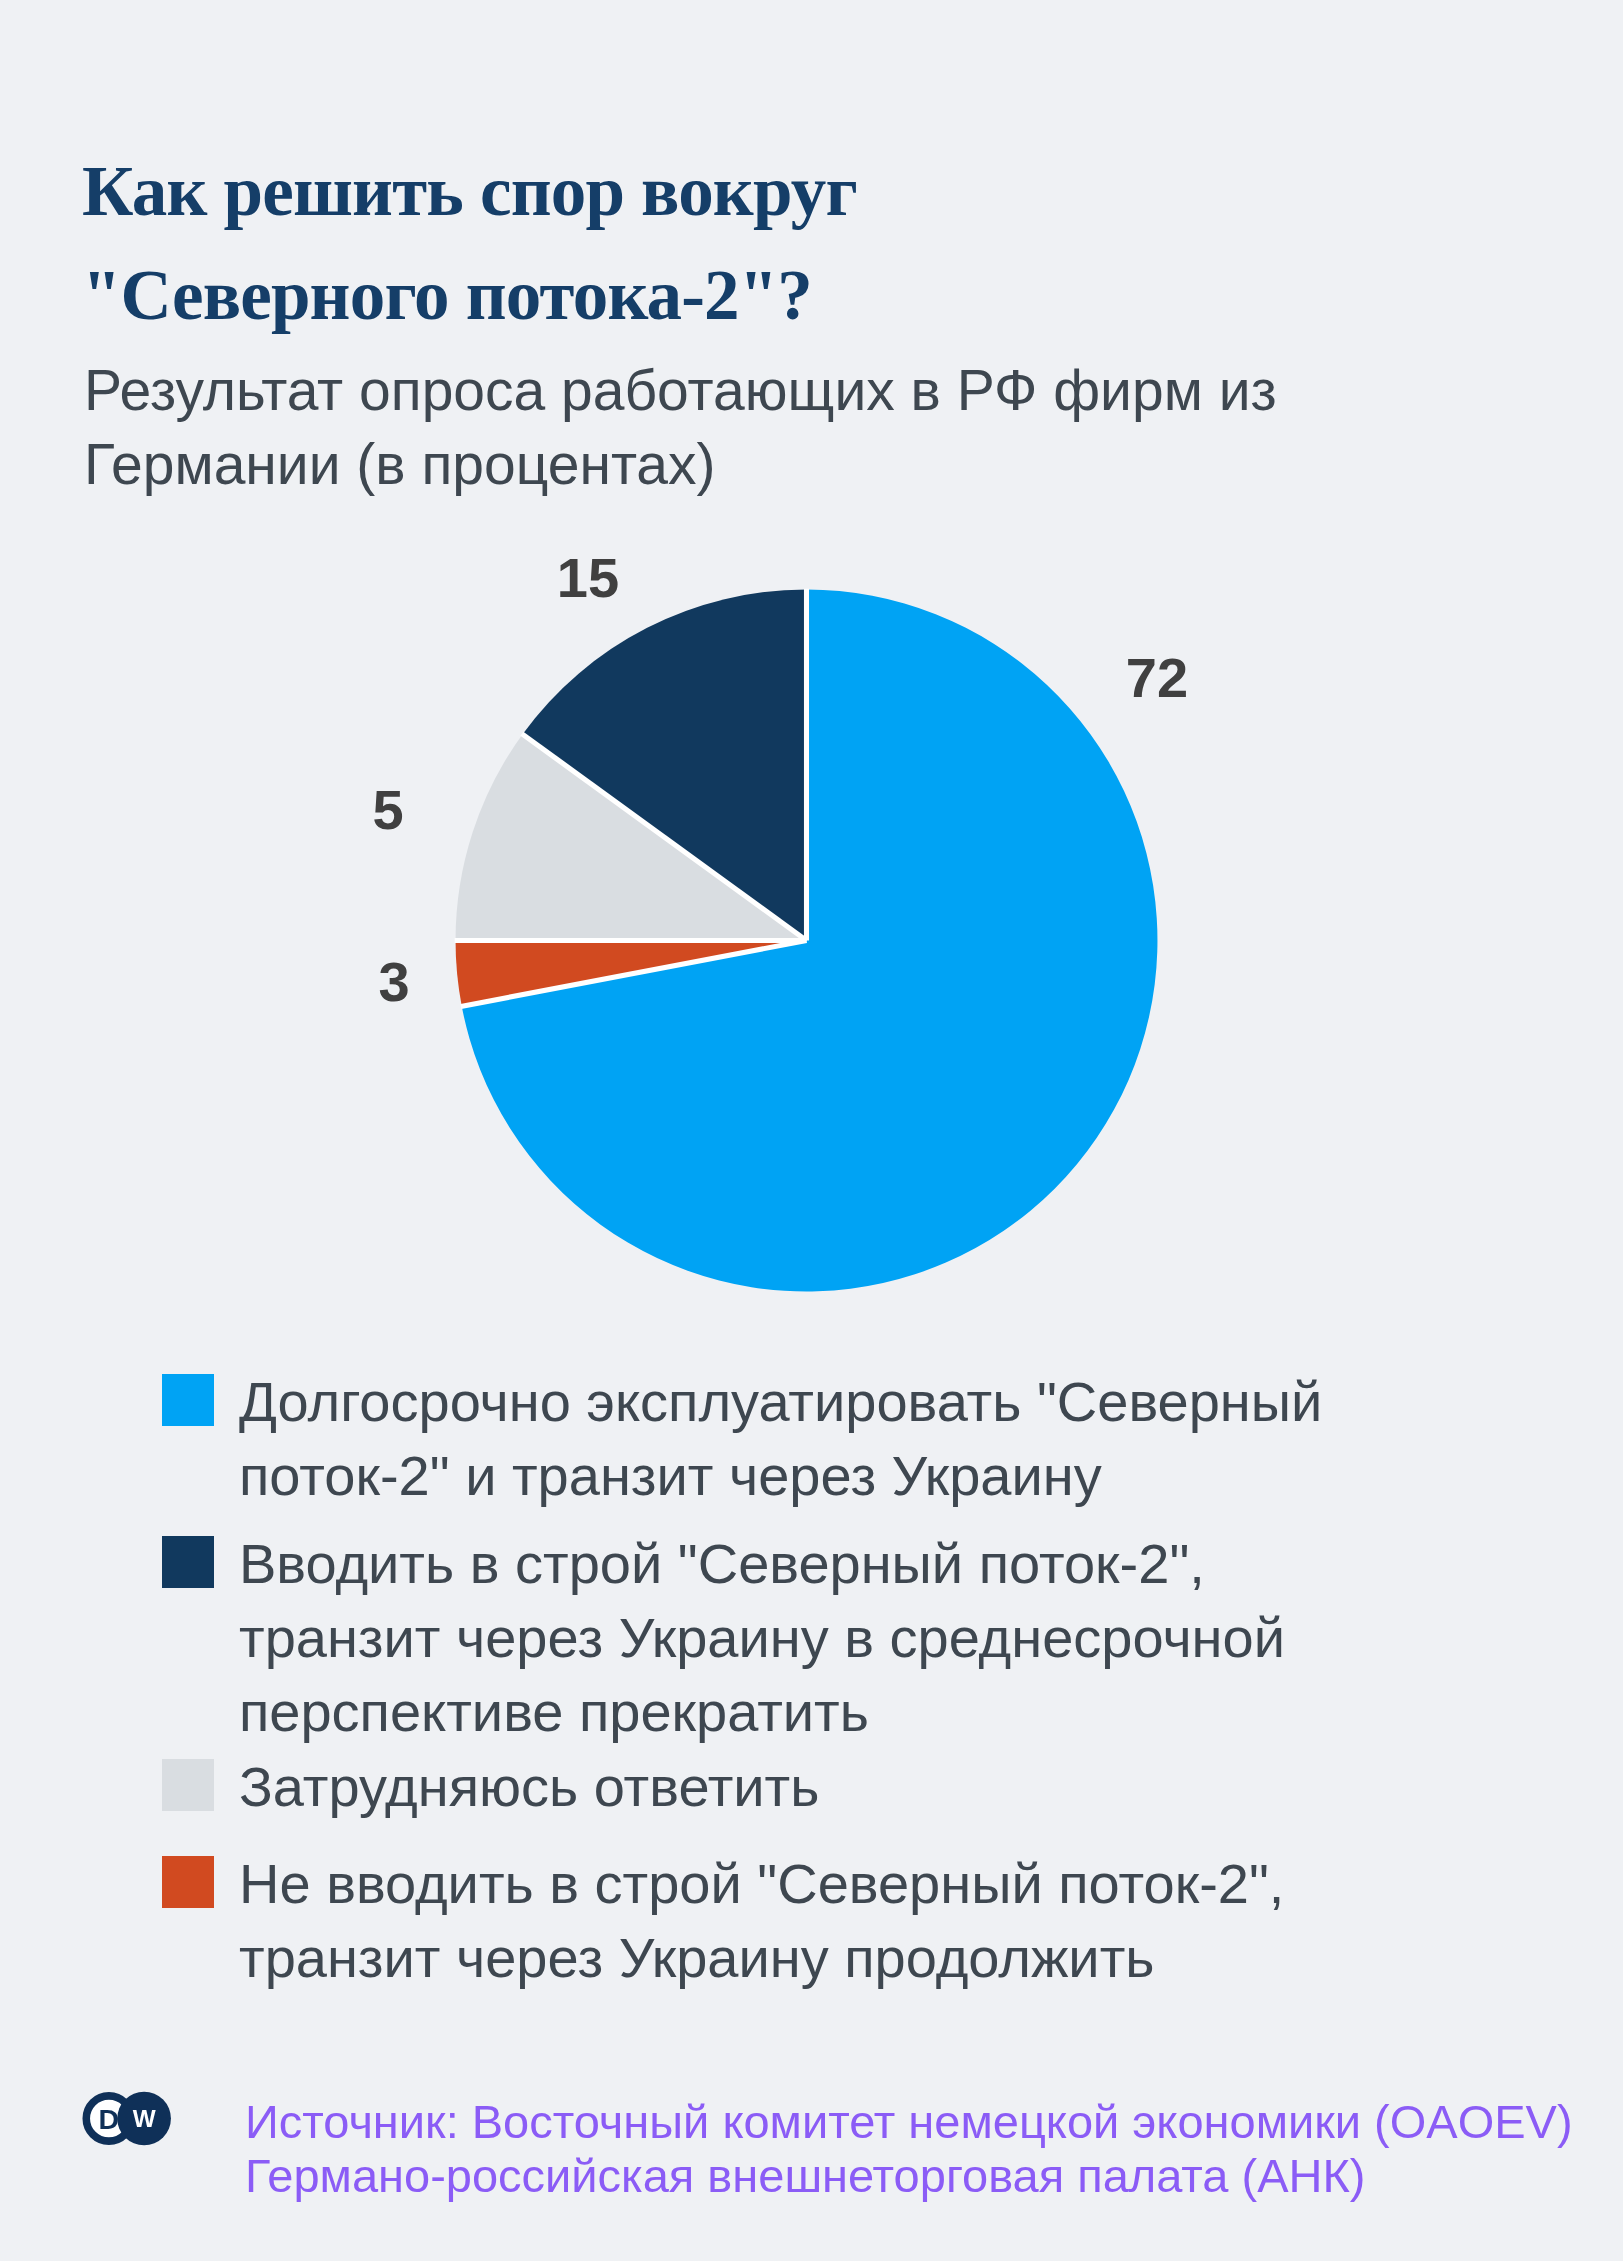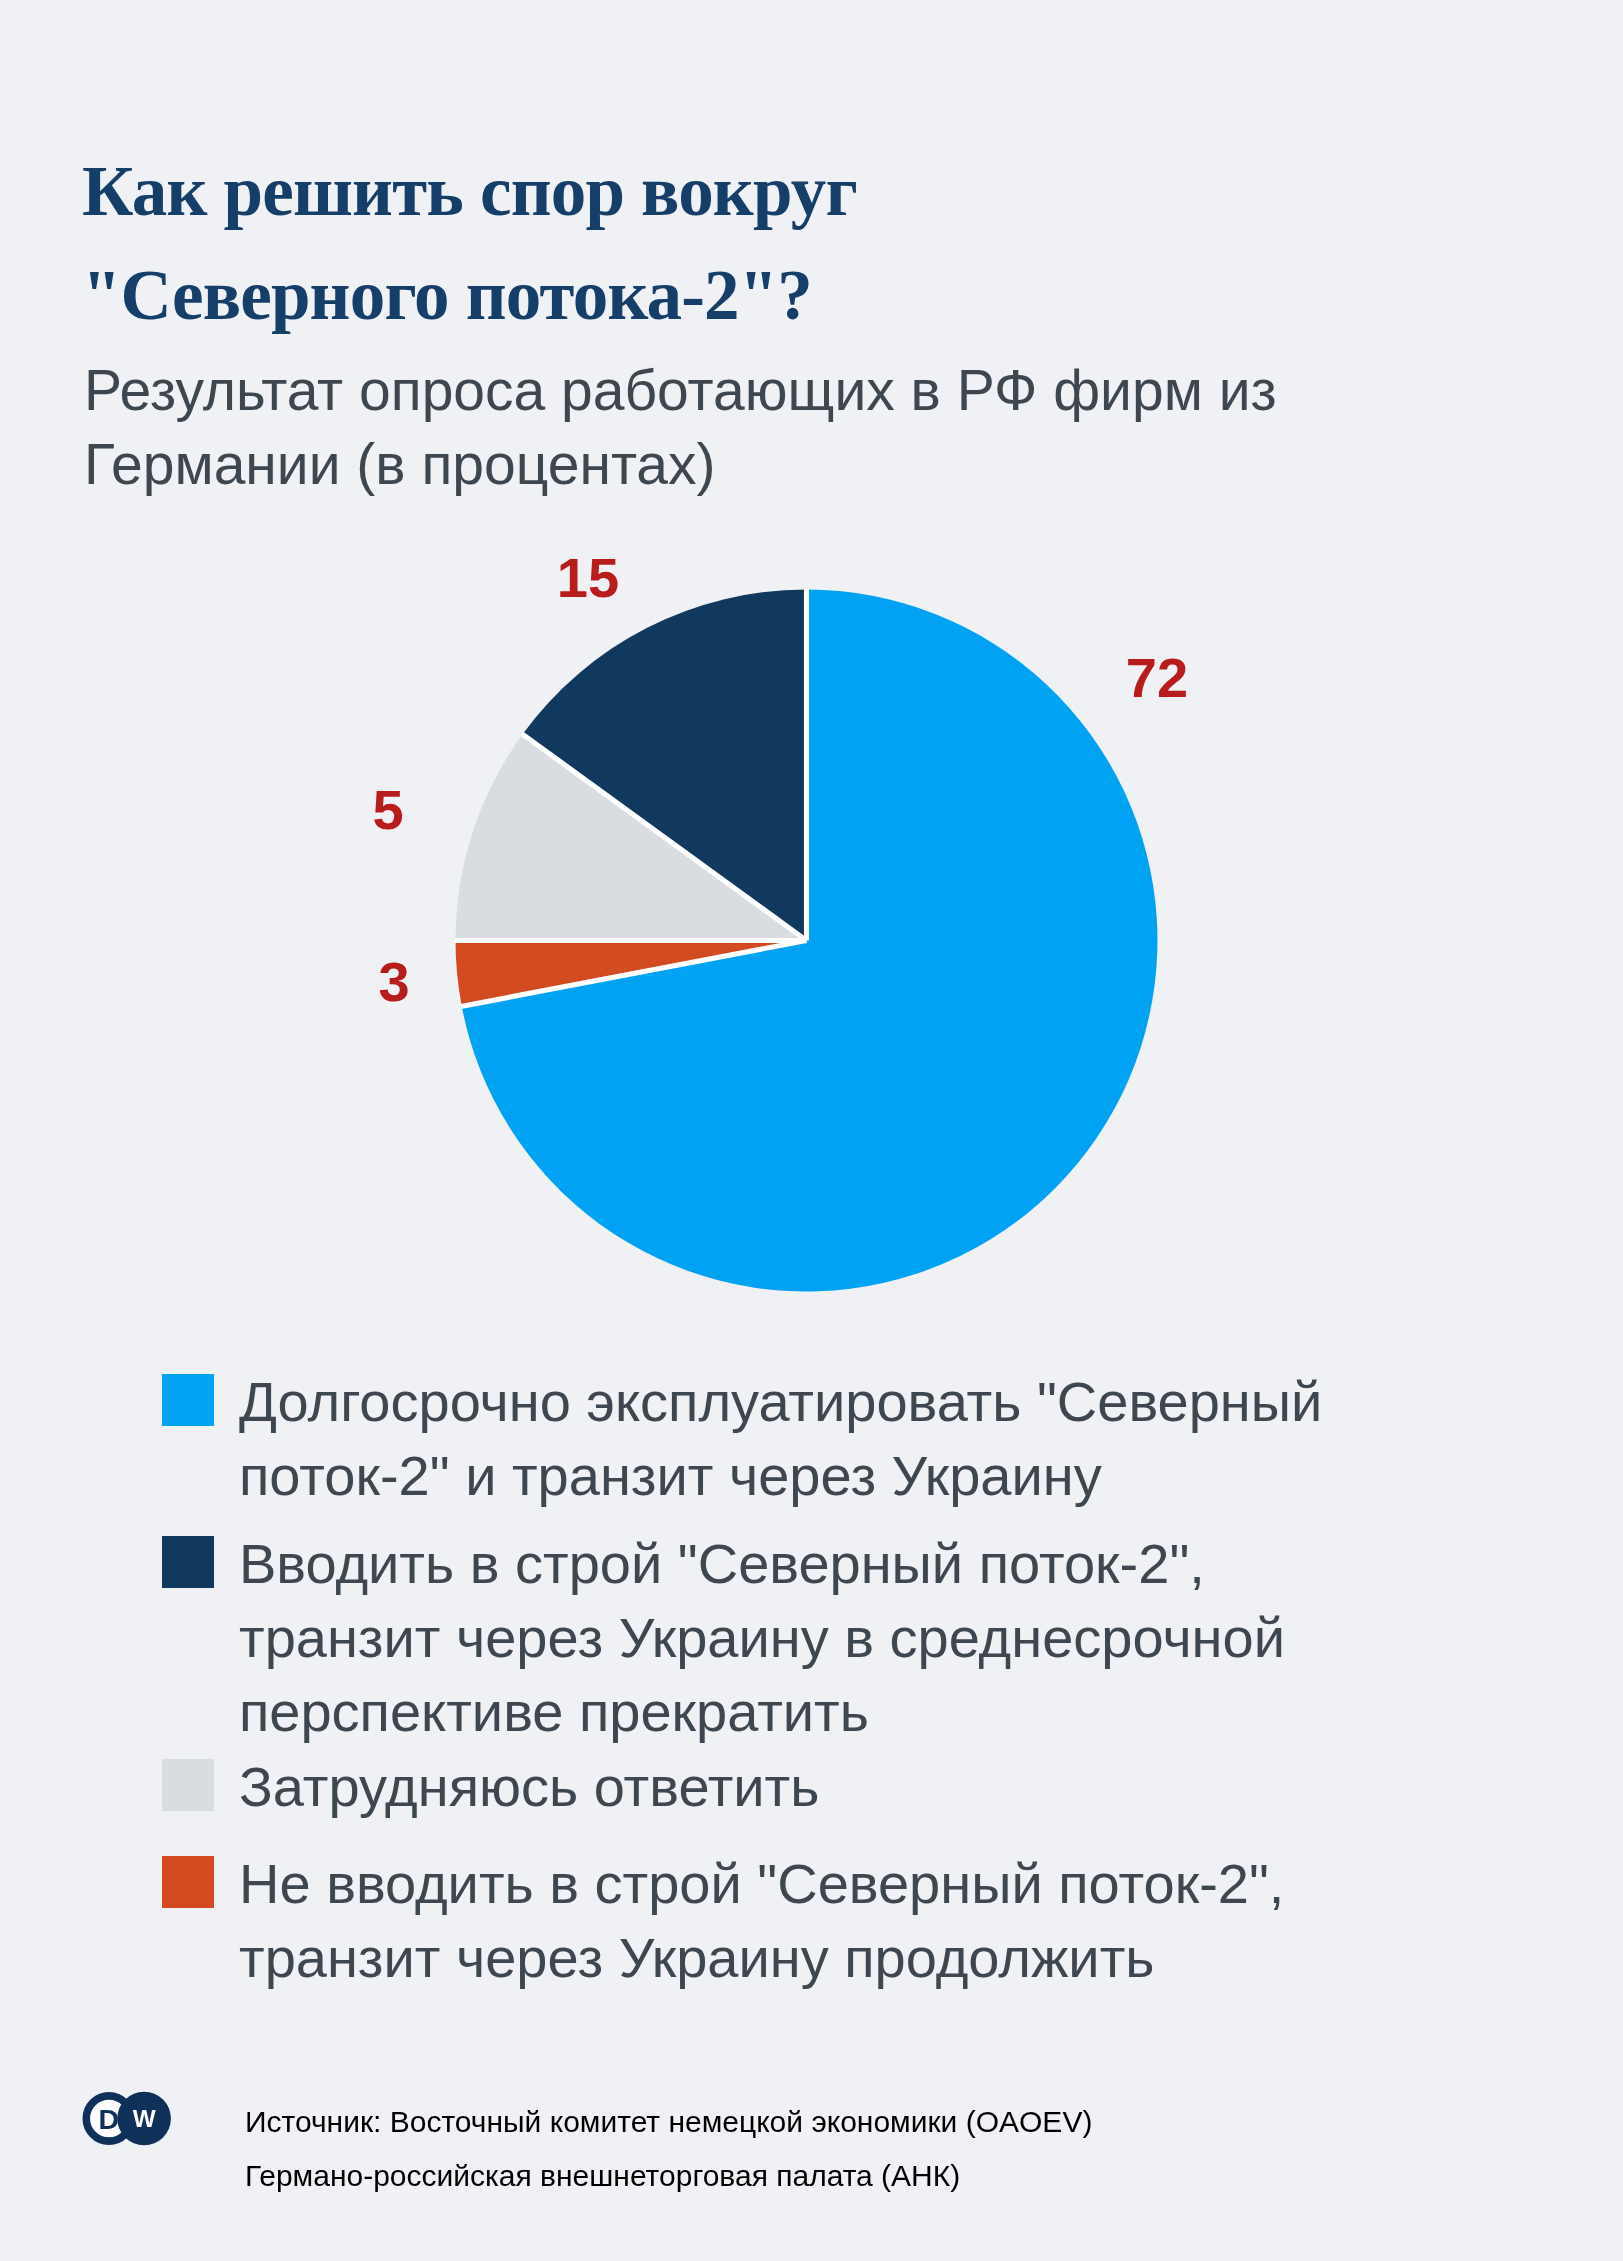--- a/index.html
+++ b/index.html
@@ -18,32 +18,32 @@
   }
   .subtitle {
     position:absolute; left:84px; top:317px;
     font-size:57px; line-height:74px;
     color:#3e4750; white-space:pre-line;margin-top:36px;
   }
   .pie-wrap { position:absolute; left:453px; top:587px; width:707px; height:707px; }
   .pie-wrap svg { width:100%; height:100%; display:block; }
   .pie-label {
     position:absolute; transform:translate(-50%,-50%);
-    font-weight:700; font-size:56px; color:#b91c1c; white-space:nowrap;text-align:center;
+    font-weight:700; font-size:56px; color:#404040; white-space:nowrap;text-align:center;
   }
   .legend-item { position:absolute; left:162px; display:flex; }
   .swatch { width:52px; height:52px; margin-top:9.3px; flex:0 0 52px; }
   .legend-text {
     margin-left:25px; font-size:56px; line-height:74px;
     color:#3e4750; white-space:pre-line; max-width:1319px;
   }
   .source {
     position:absolute; left:245px; top:2095px;
-    font-size:30px; line-height:54px;
-    color:#000000; white-space:pre-line;
+    font-size:47px; line-height:54px;
+    color:#8b5cf6; white-space:pre-line;
   }
   .logo { position:absolute; left:80px; top:2090px; width:93px; height:57px; }
 </style>
 </head>
 <body>
 
 <h1 class="title">Как решить спор вокруг
 "Северного потока-2"?</h1>
 
 <div class="subtitle">Результат опроса работающих в РФ фирм из

